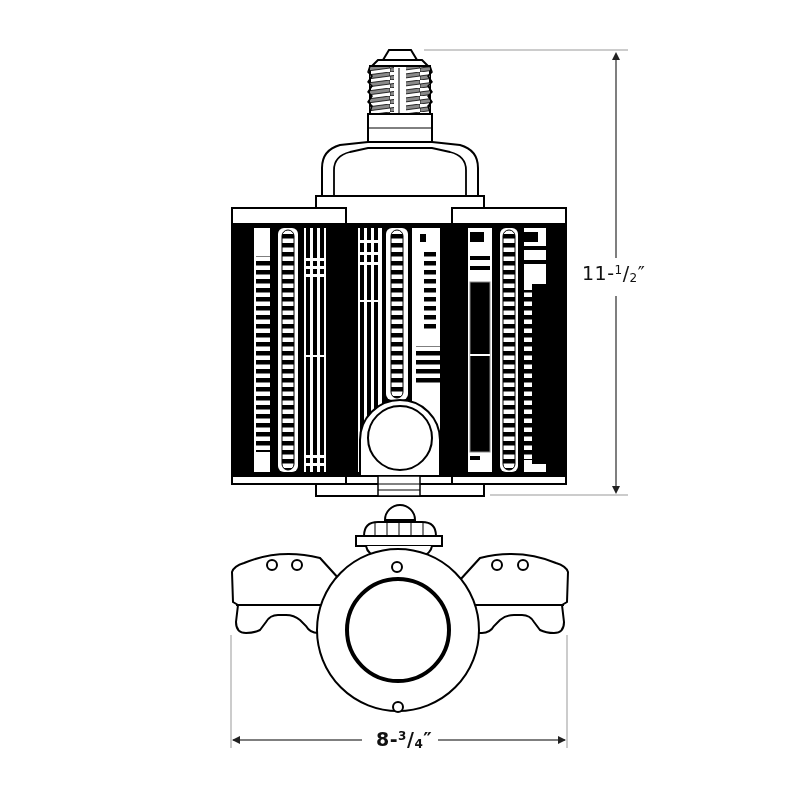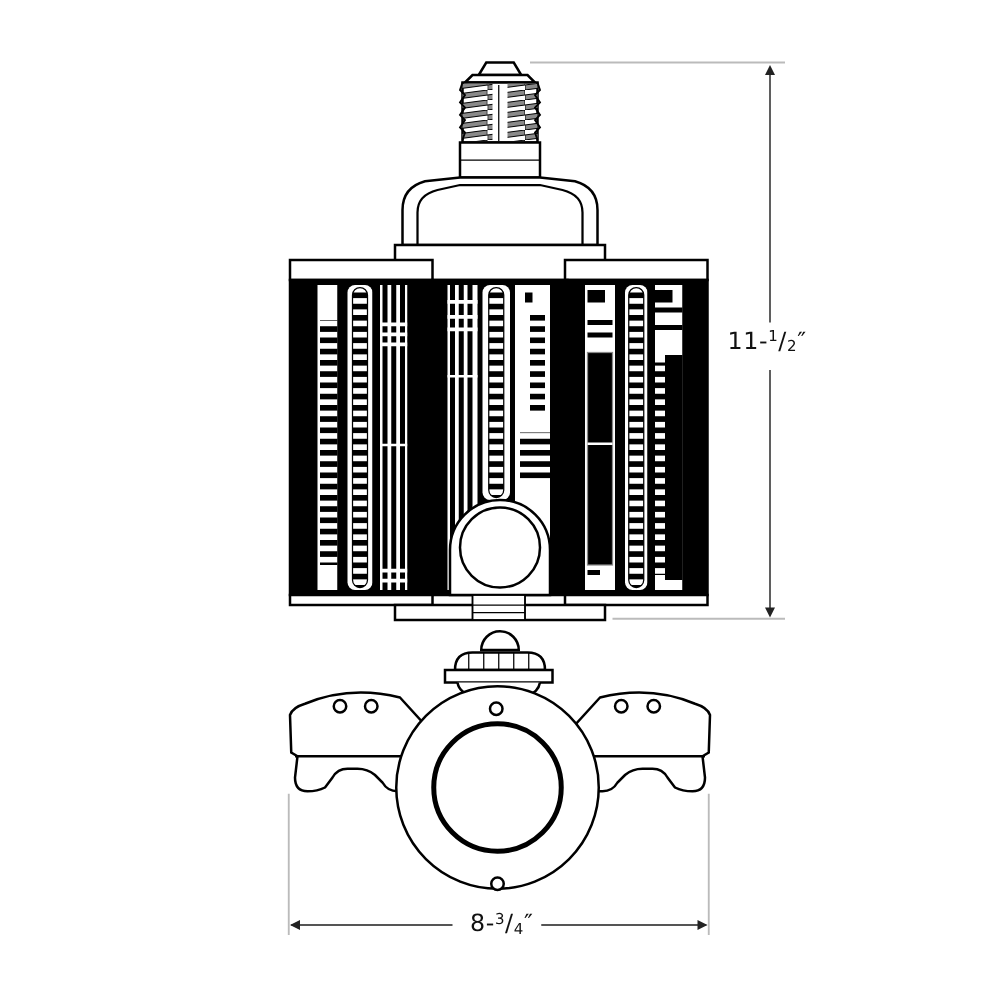--- a/index.html
+++ b/index.html
@@ -3,21 +3,21 @@
 <meta charset="utf-8">
 <style>
   html, body { margin: 0; padding: 0; background: #ffffff; }
   body { width: 800px; height: 800px; position: relative; overflow: hidden;
          font-family: "DejaVu Sans", sans-serif; }
   #stage { position: absolute; left: 0; top: 0; width: 800px; height: 768px; }
   .dim-label { position: absolute; font-family: "DejaVu Sans", sans-serif;
                font-size: 19px; color: #111; background: #fff; white-space: nowrap;
                letter-spacing: 0.5px; }
   #height-label { left: 582px; top: 262px; }
-  #width-label { left: 370px; top: 728px; padding: 0 6px; }
+  #width-label { left: 370px; top: 728px; padding: 0 6px; font-weight: bold; }
   .frac { font-size: 12px; position: relative; top: -6px; }
   .fracsub { font-size: 12px; position: relative; top: 2px; }
   svg { display: block; }
 </style>
 </head>
 <body>
 
 <div id="stage">
   <svg width="800" height="800" viewBox="0 0 800 800">
     <defs>

